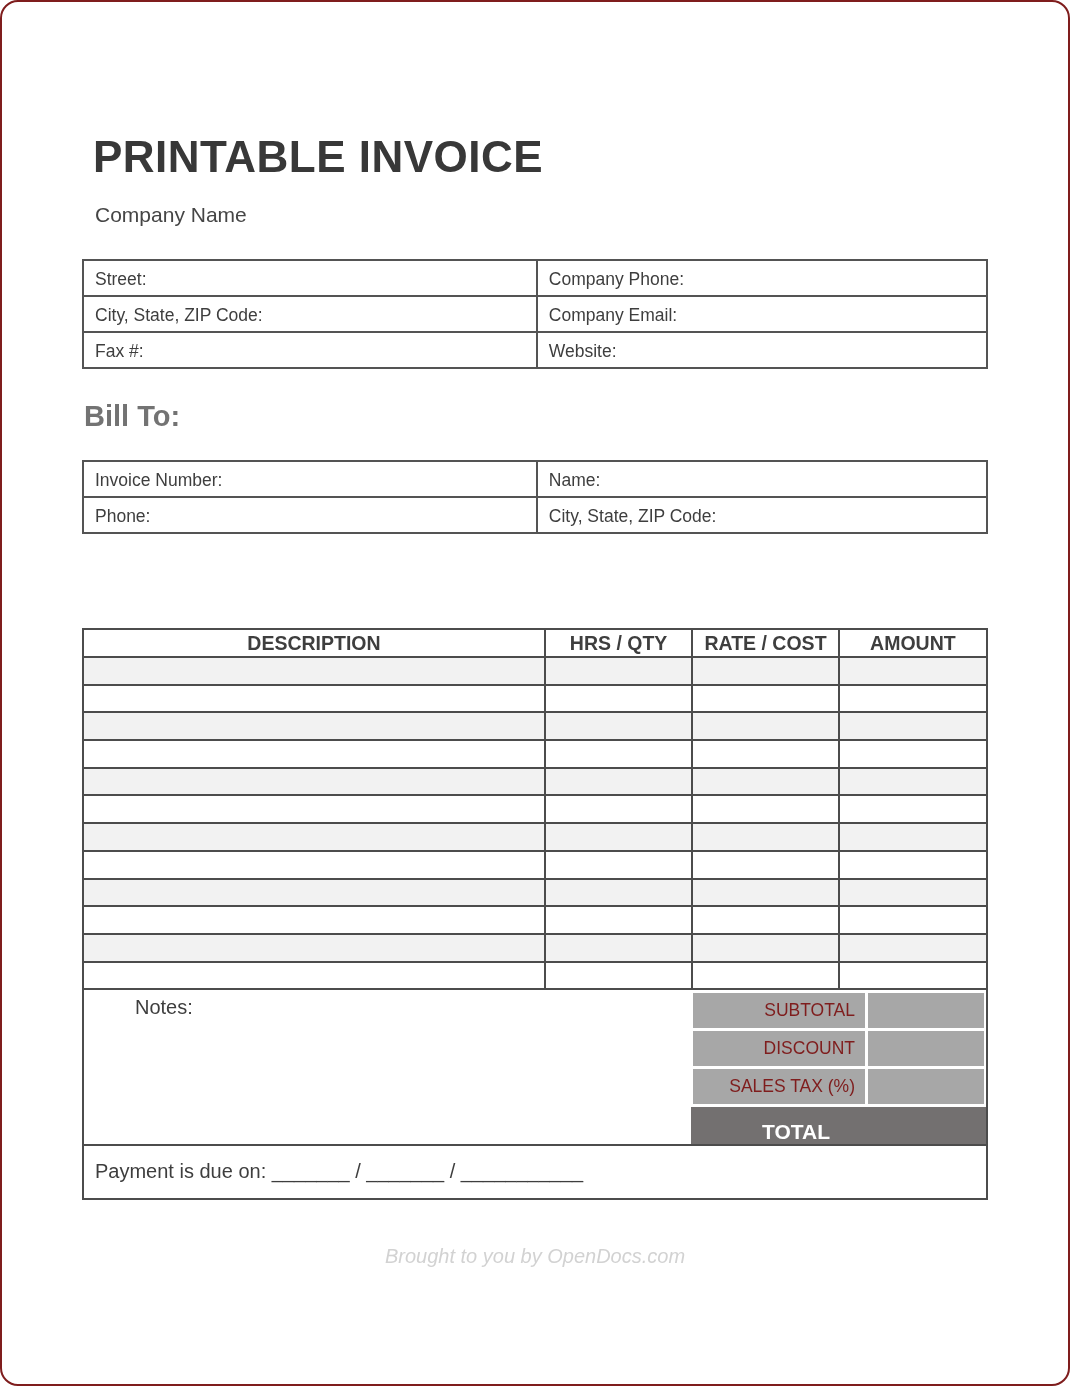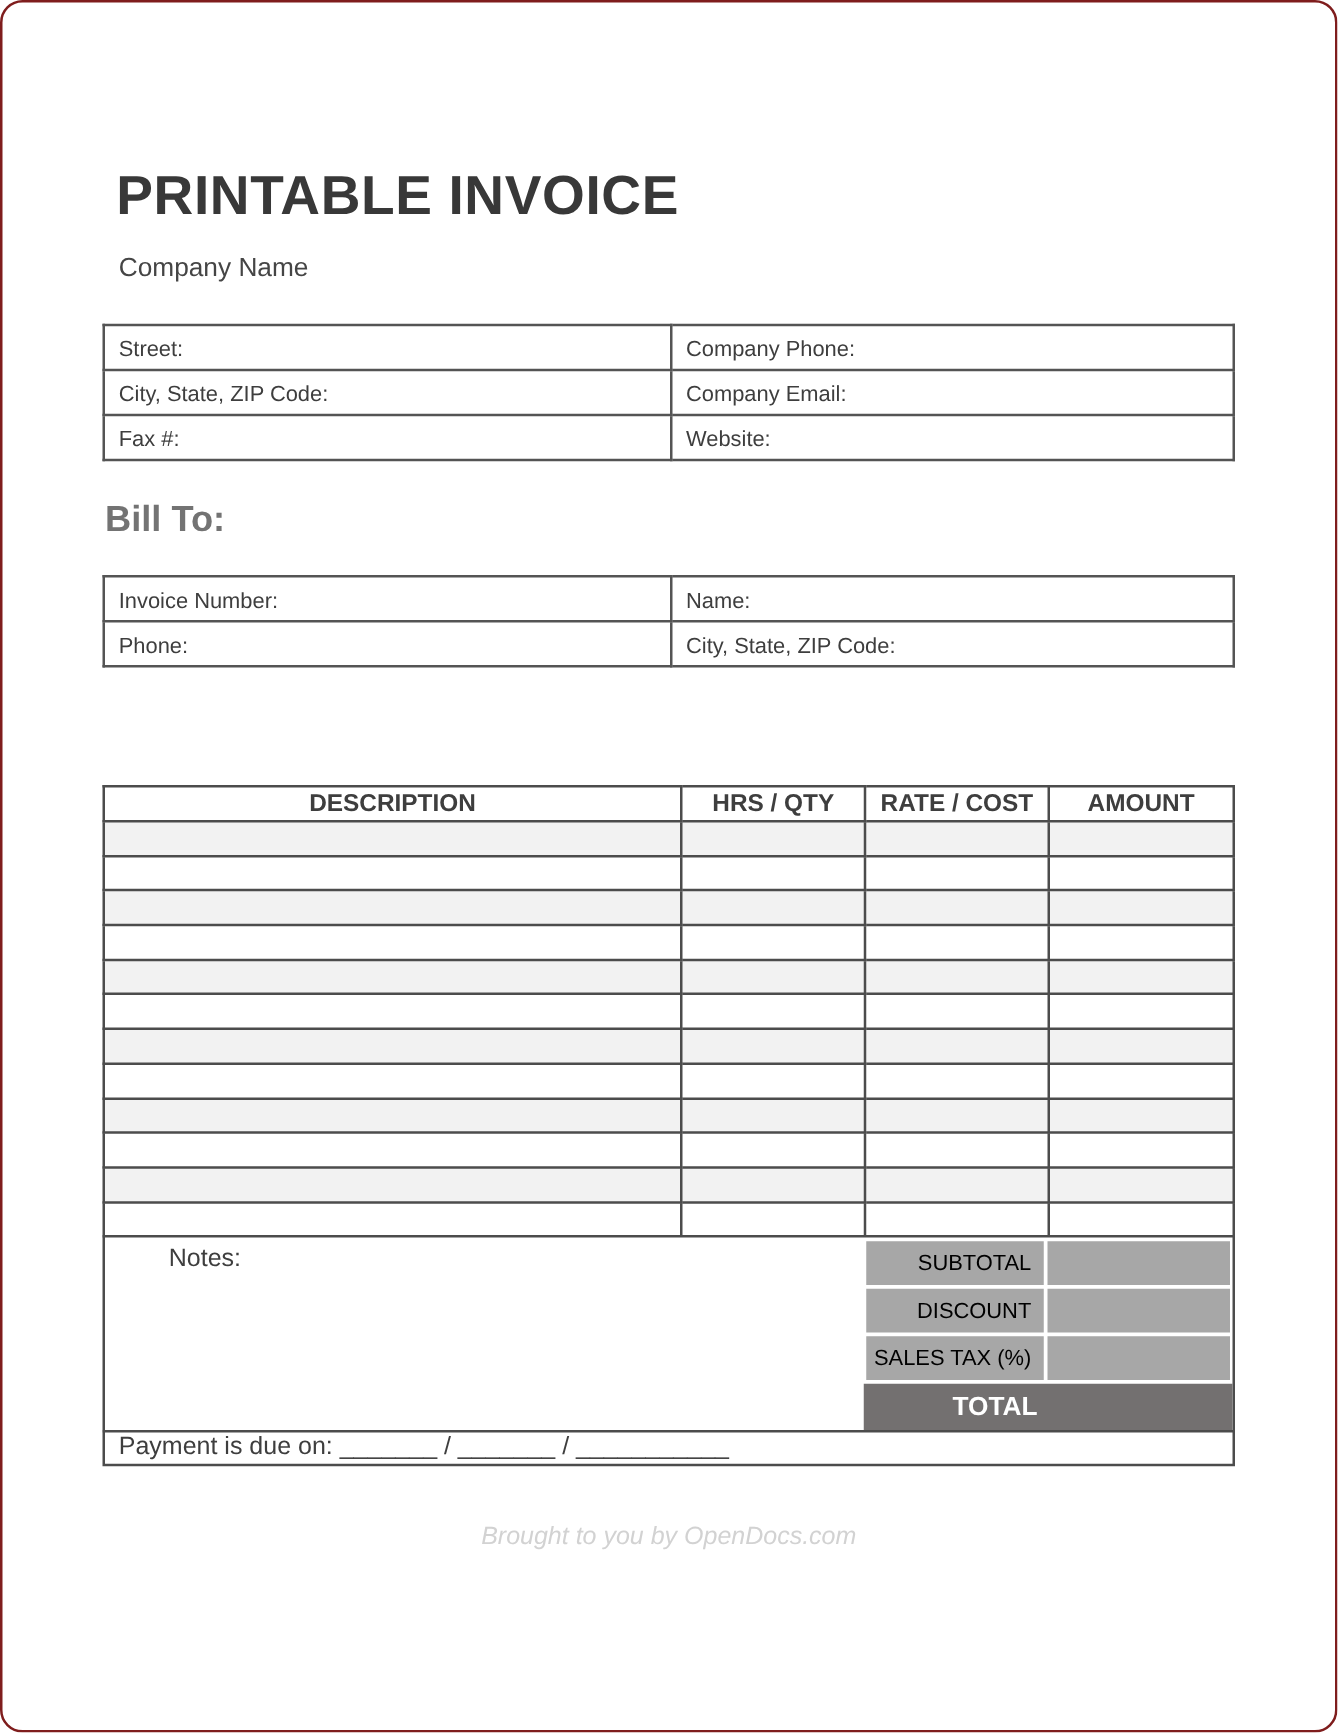--- a/index.html
+++ b/index.html
@@ -93,47 +93,47 @@
     flex-direction: column;
     padding-top: 3px;
   }
   .summary-row {
     flex: 1 1 0;
     display: flex;
     gap: 3px;
     margin: 0 2px 3px 2px;
   }
   .summary-label {
-    width: 142px;
+    width: 172px;
     background: #a7a7a7;
-    color: #000000;
+    color: #7f1d1d;
     font-size: 17.5px;
     display: flex;
     align-items: center;
     justify-content: flex-end;
     padding-right: 10px;
   }
   .summary-value {
     flex: 1 1 auto;
     background: #a7a7a7;
   }
   .total-row {
     flex: 1.05 1 0;
     background: #737070;
     color: #ffffff;
     font-size: 21px;
     font-weight: 700;
     display: flex;
-    align-items: center;
+    align-items: flex-end;
     justify-content: flex-end;
     padding-right: 156px;
   }
   .payment-row {
     margin-top: -2px;
-    height: 29px;
+    height: 56px;
     border: 2px solid #4c4c4c;
     display: flex;
     align-items: center;
     padding: 0 0 2px 11px;
     font-size: 20px;
     color: #3e3e3e;
     background: #ffffff;
   }
   .footer {
     margin-top: 45px;

